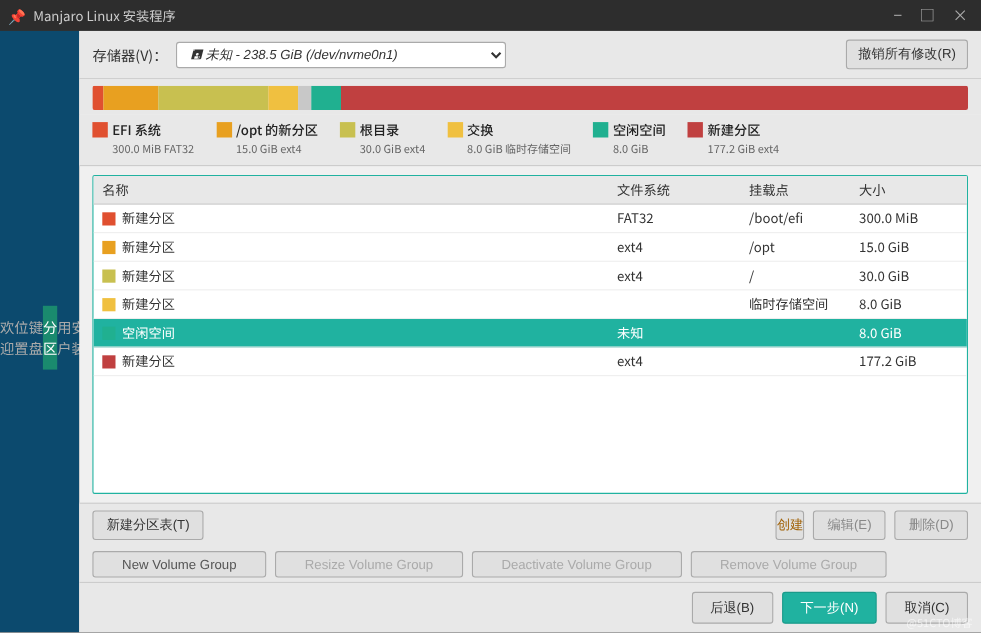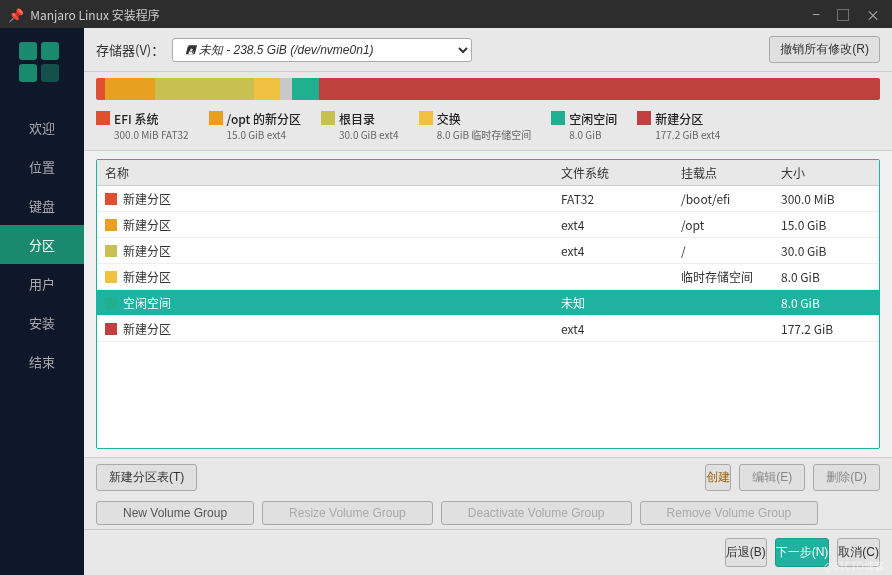--- a/index.html
+++ b/index.html
@@ -46,24 +46,24 @@
 
     
     .main-layout {
       display: flex;
       flex: 1;
       overflow: hidden;
     }
 
     
     .sidebar {
-      width: 84px;
-      background: #0f172a;
-      display: flex;
-      flex-direction: column;
+      width: 72px;
+      background: #0c4a6e;
+      display: flex;
+      flex-direction: row;
       align-items: center;
       padding-top: 10px;
       flex-shrink: 0;
     }
     .sidebar-logo {
       width: 54px;
       height: 54px;
       margin-bottom: 16px;
     }
     .sidebar-item {
@@ -291,21 +291,21 @@
     }
     .bottom-row3 {
       display: flex;
       align-items: center;
       justify-content: flex-end;
       padding: 8px 12px;
       gap: 8px;
       border-top: 1px solid #ccc;
     }
     .btn-nav {
-      padding: 5px 0;
+      padding: 5px 16px;
       background: #e0e0e0;
       border: 1px solid #aaa;
       border-radius: 3px;
       cursor: pointer;
       font-size: 12px;
       color: #333;
     }
     .btn-nav.primary {
       background: #20b2a0;
       color: #fff;

